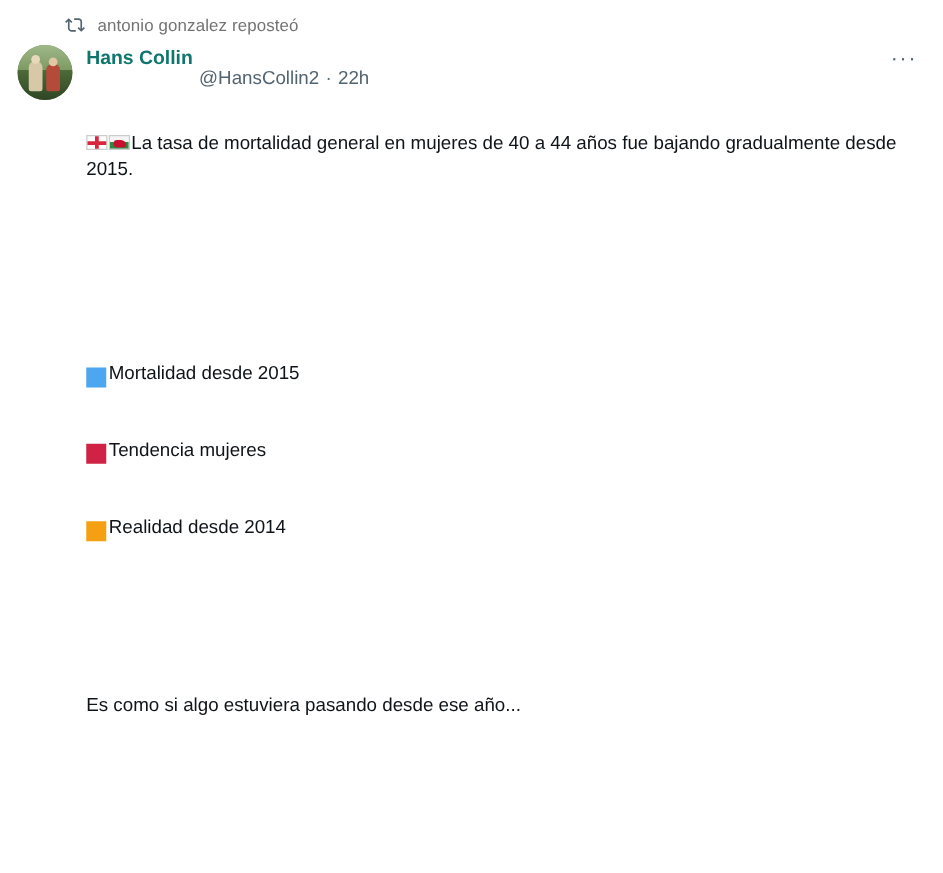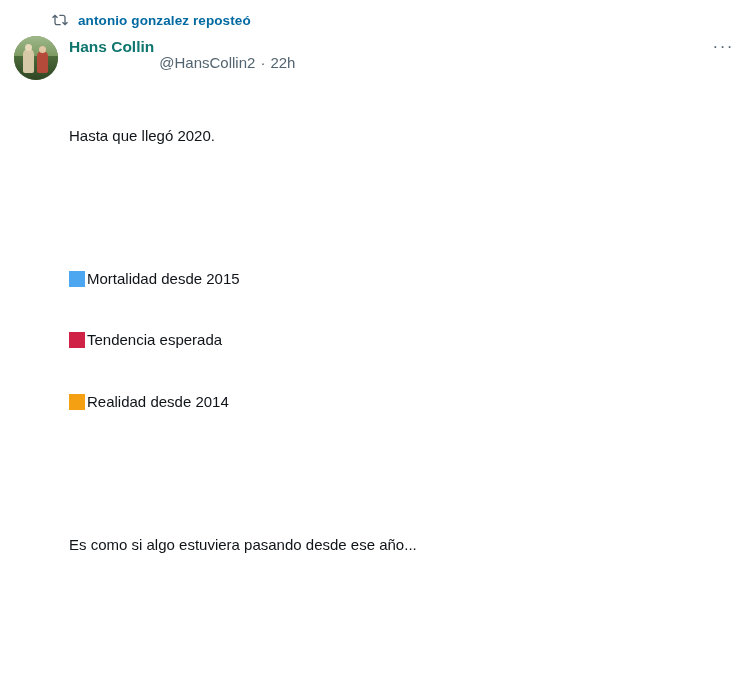--- a/index.html
+++ b/index.html
@@ -29,22 +29,22 @@
   }
   .repost-icon {
     width: 16px;
     height: 16px;
     margin-right: 10px;
     color: #536471;
     flex: none;
   }
   .repost-text {
     font-size: 13.5px;
-    font-weight: bold;
-    color: #0369a1;
+    font-weight: normal;
+    color: #737373;
     letter-spacing: 0.1px;
   }
   .body-row {
     display: flex;
     align-items: flex-start;
   }
   .avatar {
     width: 44px;
     height: 44px;
     border-radius: 50%;
@@ -162,21 +162,21 @@
   .flag.wal::after {
     content: "";
     position: absolute;
     left: 3px; top: 3px;
     width: 10px; height: 6px;
     background: #c8102e;
     border-radius: 3px 5px 2px 3px;
   }
   .legend-line {
     display: flex;
-    align-items: center;
+    align-items: flex-end;
     line-height: 20.5px;
     font-size: 15px;
   }
   .swatch {
     width: 16px;
     height: 16px;
     margin-right: 2px;
     flex: none;
     display: inline-block;
     vertical-align: -3px;
@@ -210,31 +210,31 @@
 
     <div class="content">
       <div class="name-line">
         <span class="display-name">Hans Collin</span>
         <span class="handle">@HansCollin2</span>
         <span class="dot">·</span>
         <span class="time">22h</span>
       </div>
 
       <div class="tweet-text">
-
-        <p class="para">Hasta que llegó 2020.</p>
+        <p class="para"><span class="flag eng"></span><span class="flag wal"></span><span>La tasa de mortalidad general en mujeres de 40 a 44 años fue bajando gradualmente desde 2015.</span></p>
+
 
         <div>
           <div class="legend-line">
             <span class="swatch" style="background:#4da6f0"></span>
             <span>Mortalidad desde 2015</span>
           </div>
           <div class="legend-line">
             <span class="swatch" style="background:#cf2244"></span>
-            <span>Tendencia esperada</span>
+            <span>Tendencia mujeres</span>
           </div>
           <div class="legend-line">
             <span class="swatch" style="background:#f5a013"></span>
             <span>Realidad desde 2014</span>
           </div>
         </div>
 
         <p class="para tight" style="margin-top:20px">Es como si algo estuviera pasando desde ese año...</p>
         
 

